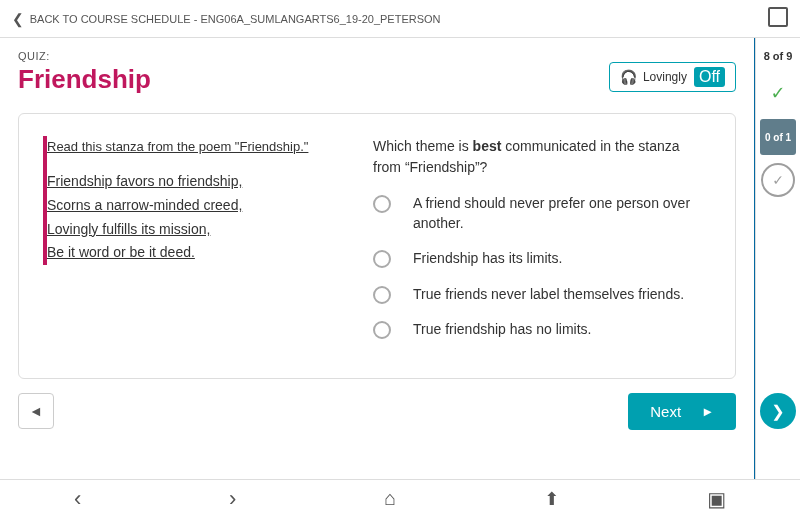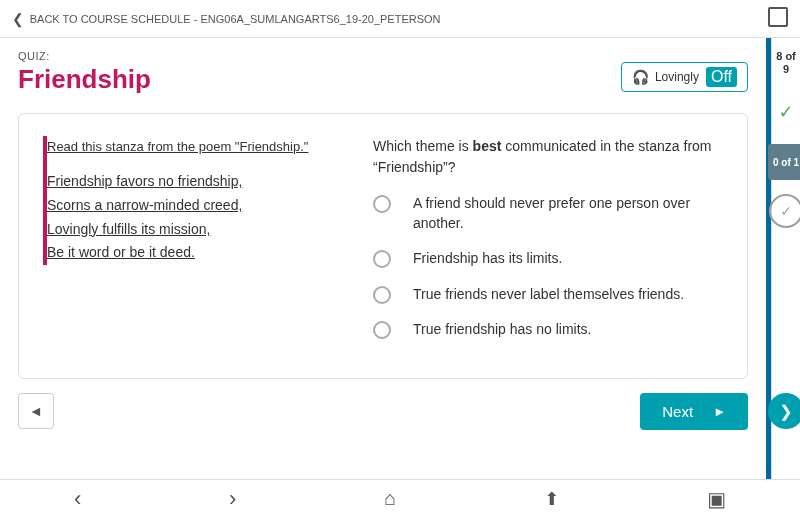--- a/index.html
+++ b/index.html
@@ -14,28 +14,28 @@
     .top-bar-left { display: flex; align-items: center; gap: 6px; font-size: 12px; color: #333; }
     .top-bar-left .back-arrow { color: #555; font-size: 14px; }
     .top-bar-right .square-icon { width: 20px; height: 20px; border: 2px solid #555; border-radius: 2px; display: inline-block; }
 
     
     .main-layout { display: flex; height: calc(517px - 38px - 38px); }
 
     
     .content-area {
       flex: 1; background: #fff; padding: 12px 18px; overflow-y: auto;
-      border-right: 5px solid #0369a1;
+      border-right: 1px solid #0369a1;
     }
 
     
     .sidebar {
-      width: 29px; background: #fff; border-left: 1px solid #ddd;
+      width: 45px; background: #fff; border-left: 1px solid #ddd;
       display: flex; flex-direction: column; align-items: center;
-      padding: 8px 0; gap: 14px; position: relative;
+      padding: 8px 0; gap: 8px; position: relative;
     }
 
     
     .quiz-label { font-size: 11px; color: #555; text-transform: uppercase; letter-spacing: 0.5px; margin-bottom: 2px; }
     .quiz-title { font-size: 26px; color: #c0175d; font-weight: bold; margin-bottom: 8px; }
     .header-row { display: flex; align-items: center; justify-content: space-between; margin-bottom: 10px; }
 
     
     .reading-btn {
       display: flex; align-items: center; gap: 5px;

